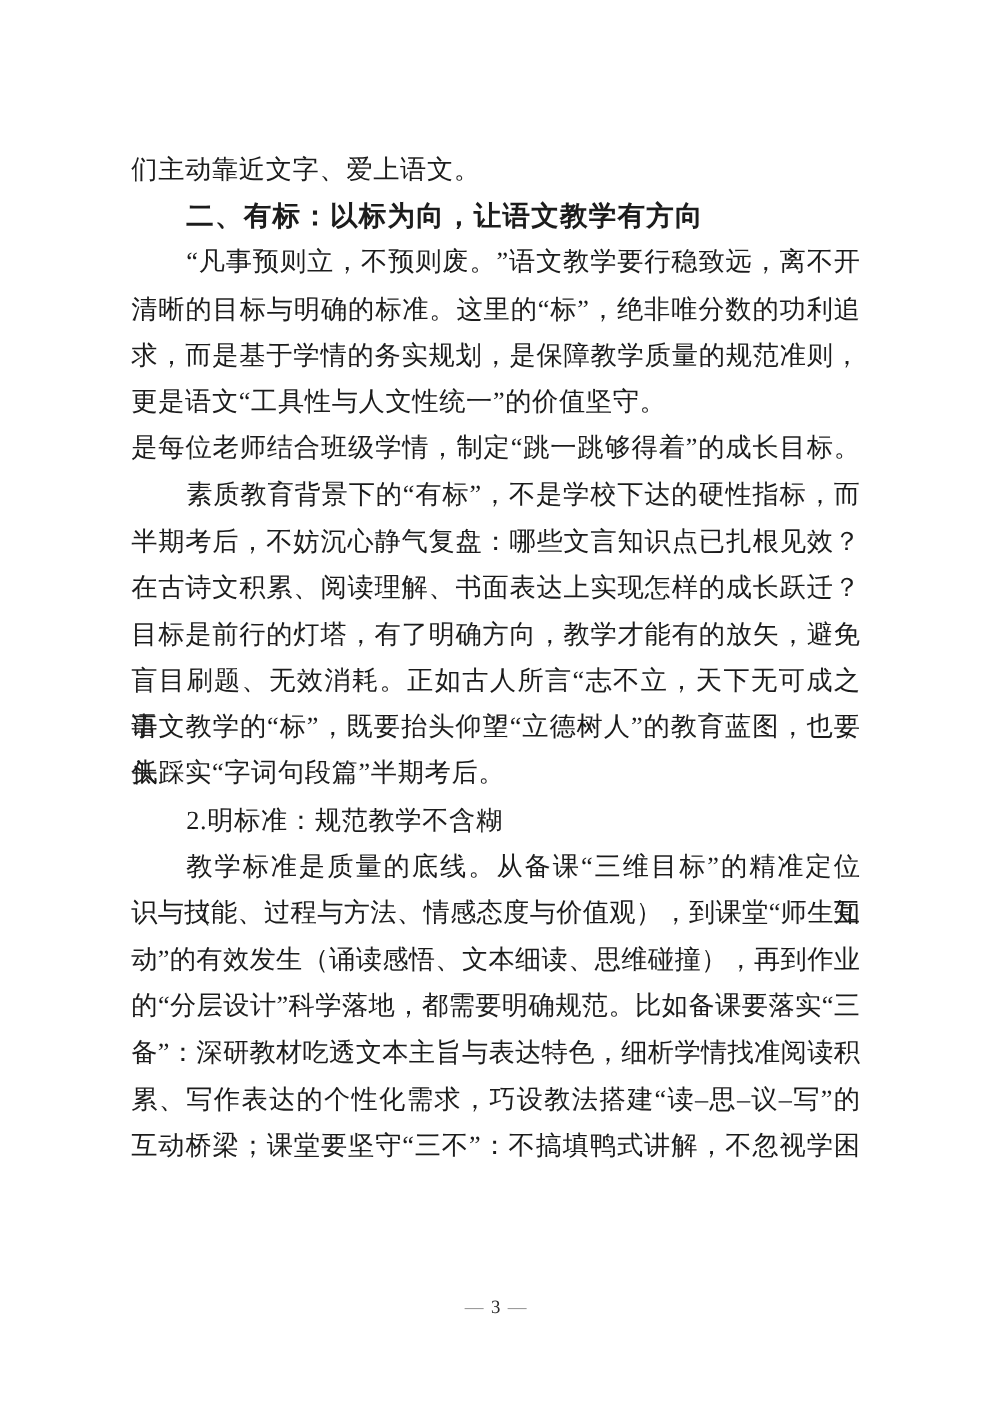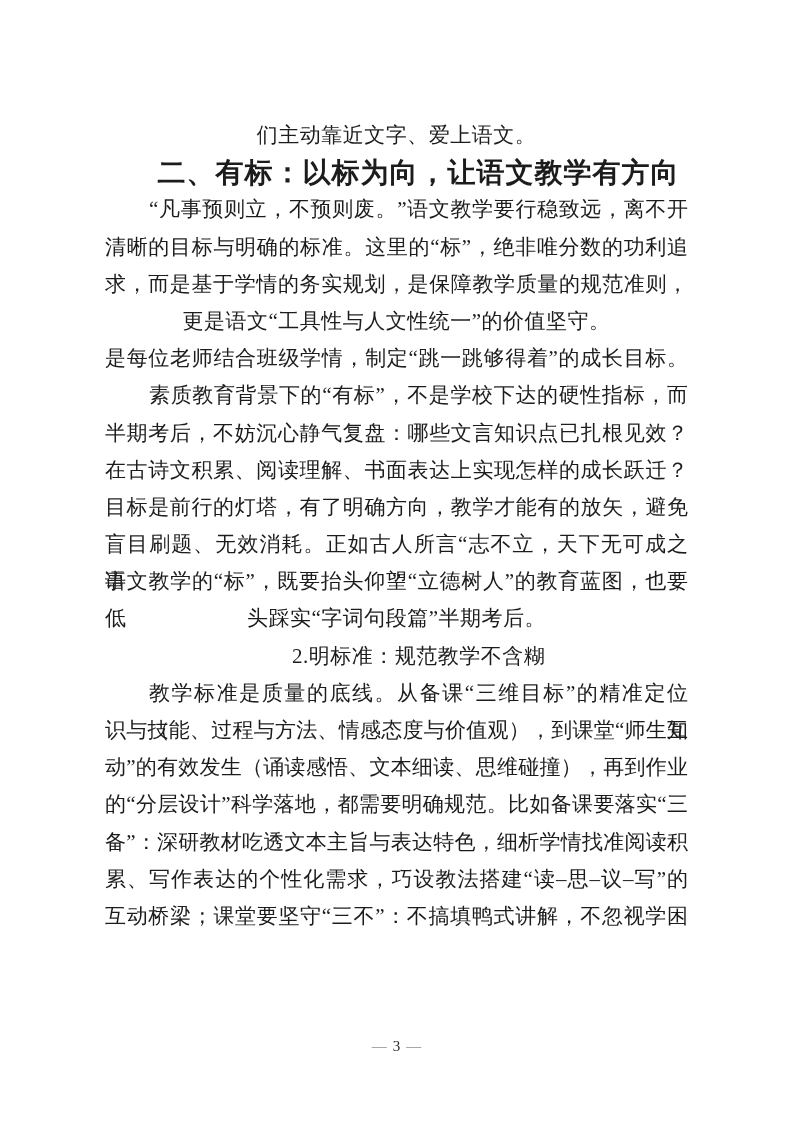--- a/index.html
+++ b/index.html
@@ -21,40 +21,40 @@
     left: 105px;
     top: 117px;
     width: 583px;
   }
   .line {
     height: 37.2px;
     line-height: 37.2px;
     font-size: 21px;
     letter-spacing: 0.5px;
     white-space: nowrap;
-    text-align: center;
+    text-align: left;
   }
   .line.fill {
     white-space: normal;
     text-align: justify;
     text-align-last: justify;
     letter-spacing: 0;
     font-family: Liberation Serif, serif;
   }
   .line.indent {
     padding-left: 44px;
   }
   .line.indent.fill {
     padding-left: 44px;
     width: 539px;
   }
   .line.heading {
     font-family: "Liberation Sans", "DejaVu Sans", sans-serif;
     font-weight: bold;
-    font-size: 28px;
+    font-size: 22px;
     letter-spacing: 1px;
   }
   .footer {
     position: absolute;
     top: 1036px;
     left: 0;
     width: 793px;
     text-align: center;
     font-size: 15px;
     line-height: 20px;

